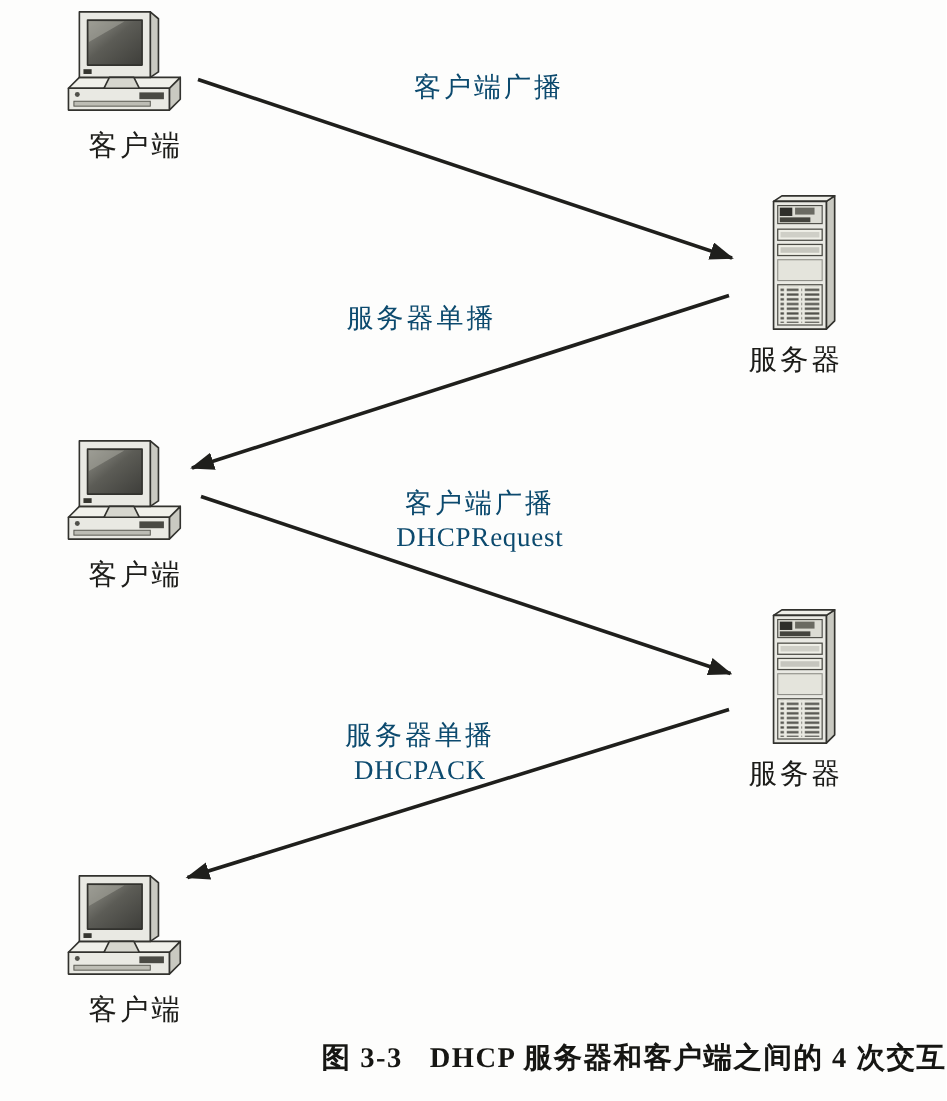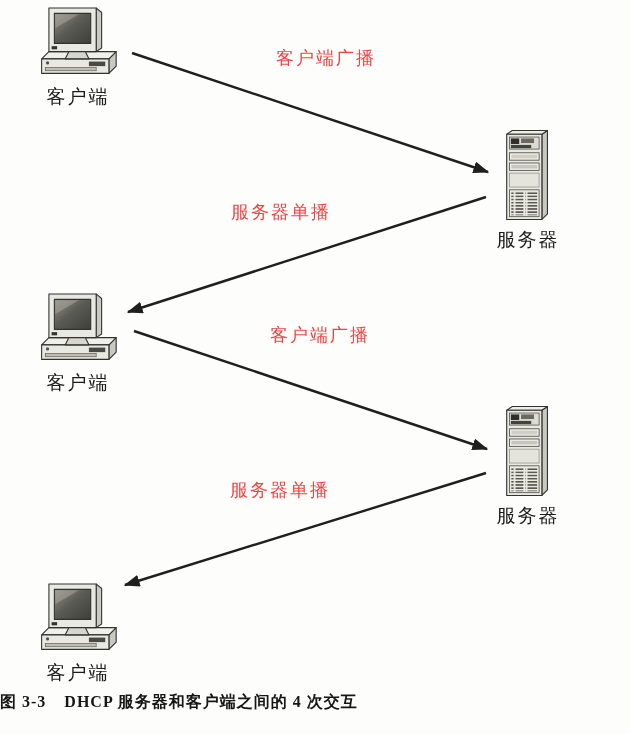--- a/index.html
+++ b/index.html
@@ -17,45 +17,45 @@
   .arrows-layer {
     position: absolute; left: 0; top: 0;
     width: 631px; height: 734px;
     pointer-events: none;
   }
   .node {
     position: absolute;
     margin: 0;
     display: flex;
     flex-direction: column;
-    align-items: center;
+    align-items: flex-end;
   }
   .node figcaption {
     margin-top: 5px;
     font-size: 19px;
     letter-spacing: 2px;
     white-space: nowrap;
     color: #1c1c19;
   }
   .msg {
     position: absolute;
     width: 210px;
     text-align: center;
     font-size: 18px;
     line-height: 23px;
-    color: #ef4444;
+    color: #0c4a6e;
   }
   .msg .cjk { letter-spacing: 2px; }
   .msg .latin { letter-spacing: 0.5px; }
   .caption {
     position: absolute;
     left: 0; right: 0; top: 692px;
-    text-align: left;
+    text-align: right;
     font-weight: bold;
-    font-size: 16px;
+    font-size: 19px;
     color: #161613;
     white-space: nowrap;
   }
   .caption .prefix { margin-right: 18px; letter-spacing: 1px; }
   .caption .text { letter-spacing: 1px; }
   .hidden-defs { position: absolute; width: 0; height: 0; overflow: hidden; }
 </style>
 </head>
 <body>
 
@@ -161,23 +161,25 @@
   <div class="msg" style="left:221px; top:47px;">
     <div class="cjk">客户端广播</div>
   </div>
 
   <div class="msg" style="left:176px; top:201px;">
     <div class="cjk">服务器单播</div>
   </div>
 
   <div class="msg" style="left:215px; top:324px;">
     <div class="cjk">客户端广播</div>
+    <div class="latin">DHCPRequest</div>
   </div>
 
   <div class="msg" style="left:175px; top:479px;">
     <div class="cjk">服务器单播</div>
+    <div class="latin">DHCPACK</div>
   </div>
 
   <div class="caption">
     <span class="prefix">图 3-3</span><span class="text">DHCP 服务器和客户端之间的 4 次交互</span>
   </div>
 
 </div>
 
 </body></html>

